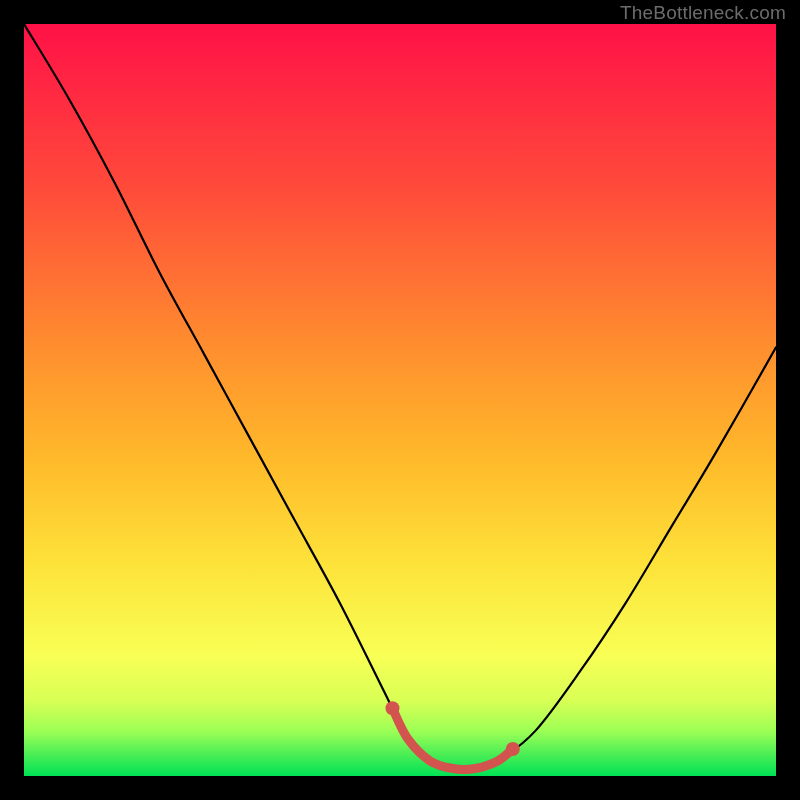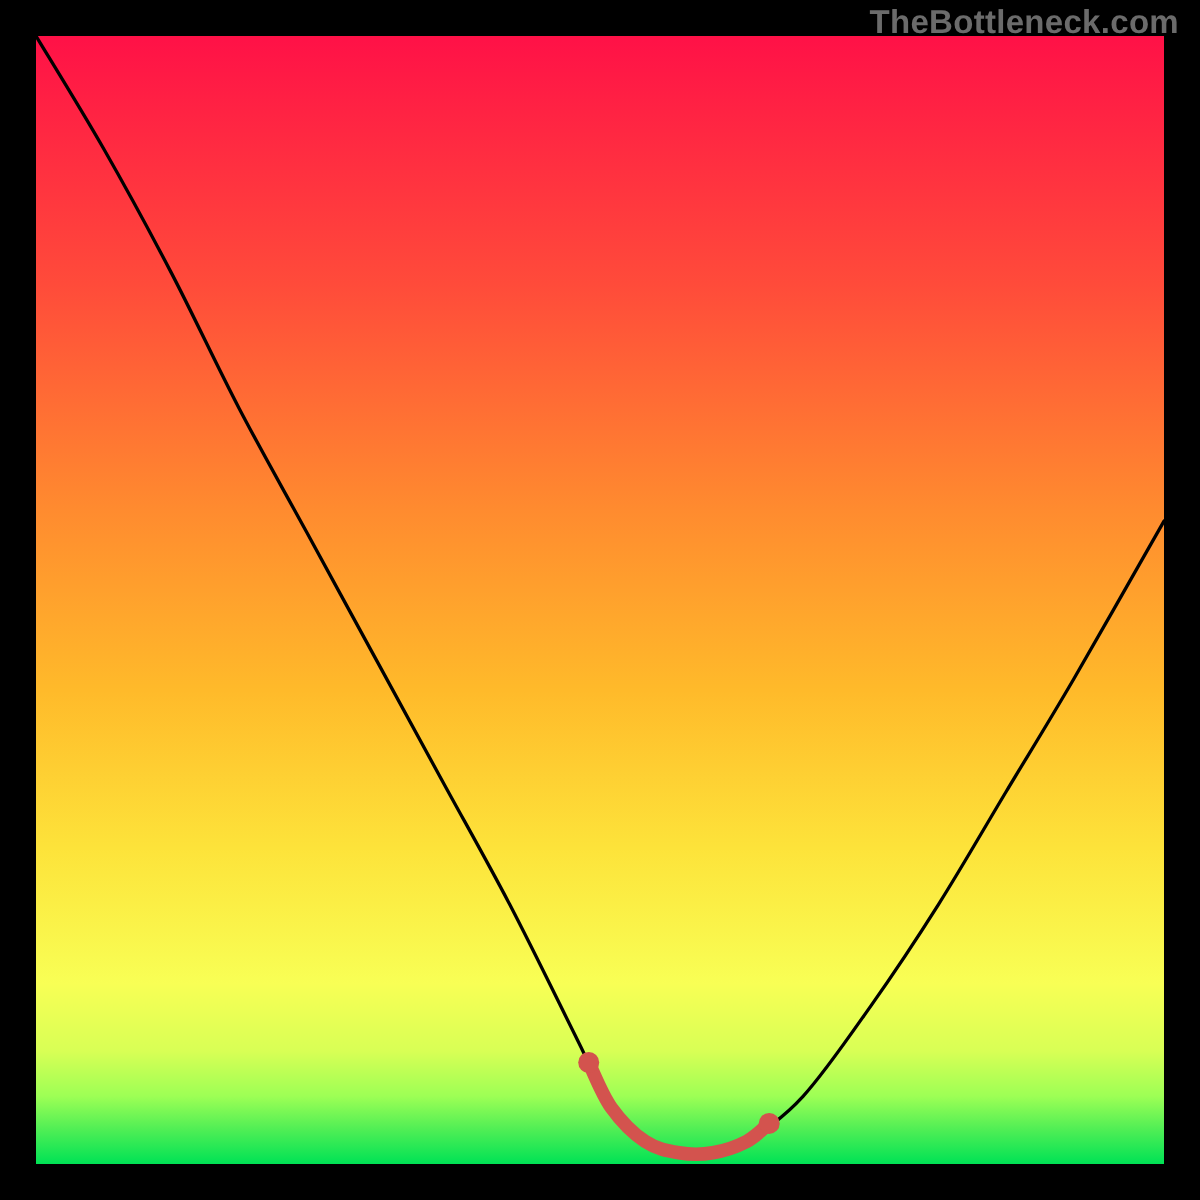--- a/index.html
+++ b/index.html
@@ -17,22 +17,22 @@
     top: 0;
     width: 800px;
     height: 800px;
     background: #000;
   }
   .watermark {
     position: absolute;
     top: 2px;
     right: 14px;
     color: #6b6b6b;
-    font-size: 22px;
-    font-weight: bold;
+    font-size: 19px;
+    font-weight: normal;
     letter-spacing: 0.2px;
     z-index: 20;
   }
   .plot {
     position: absolute;
     left: 24px;
     top: 24px;
     width: 752px;
     height: 752px;
     z-index: 5;

